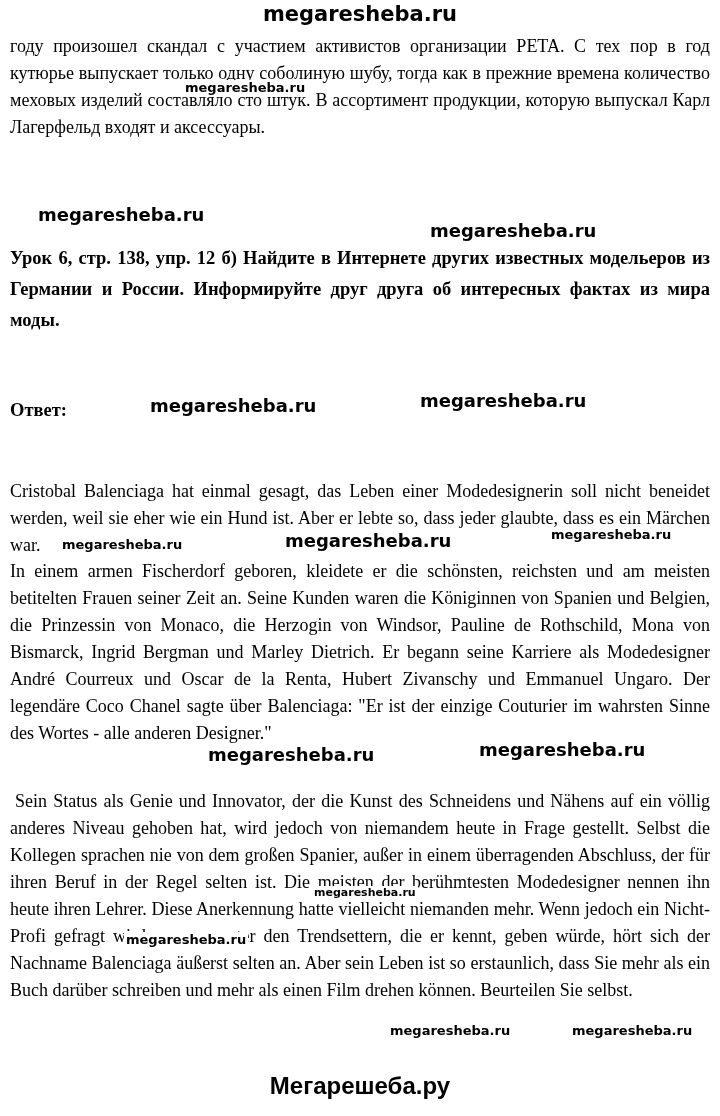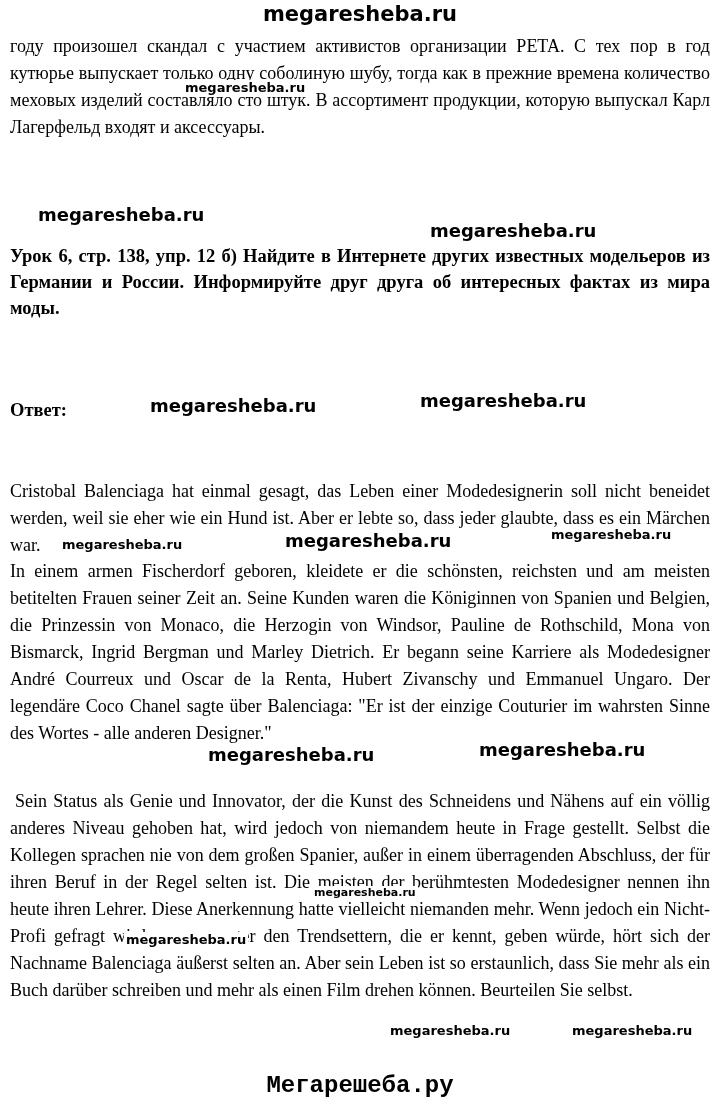--- a/index.html
+++ b/index.html
@@ -20,21 +20,21 @@
   }
   .para {
     font-size: 18px;
     line-height: 27px;
     text-align: justify;
     margin: 0;
   }
   .bold { font-weight: bold; }
   .task {
     font-size: 18.5px;
-    line-height: 26px;
+    line-height: 31px;
   }
   .answer-label {
     font-size: 18.5px;
     font-weight: bold;
   }
   .indent { text-indent: 5px; }
   .header-wm {
     position: absolute;
     top: 2px;
     left: 0;
@@ -43,21 +43,21 @@
     font-family: "DejaVu Sans", sans-serif;
     font-weight: bold;
     font-size: 21px;
   }
   .footer-brand {
     position: absolute;
     top: 1072px;
     left: 0;
     width: 100%;
     text-align: center;
-    font-family: Liberation Mono, monospace;
+    font-family: Liberation Sans, sans-serif;
     font-weight: bold;
     font-size: 24px;
   }
   .wm {
     position: absolute;
     font-family: "DejaVu Sans", sans-serif;
     font-weight: bold;
     white-space: nowrap;
     background: #ffffff;
     padding: 0 2px;

